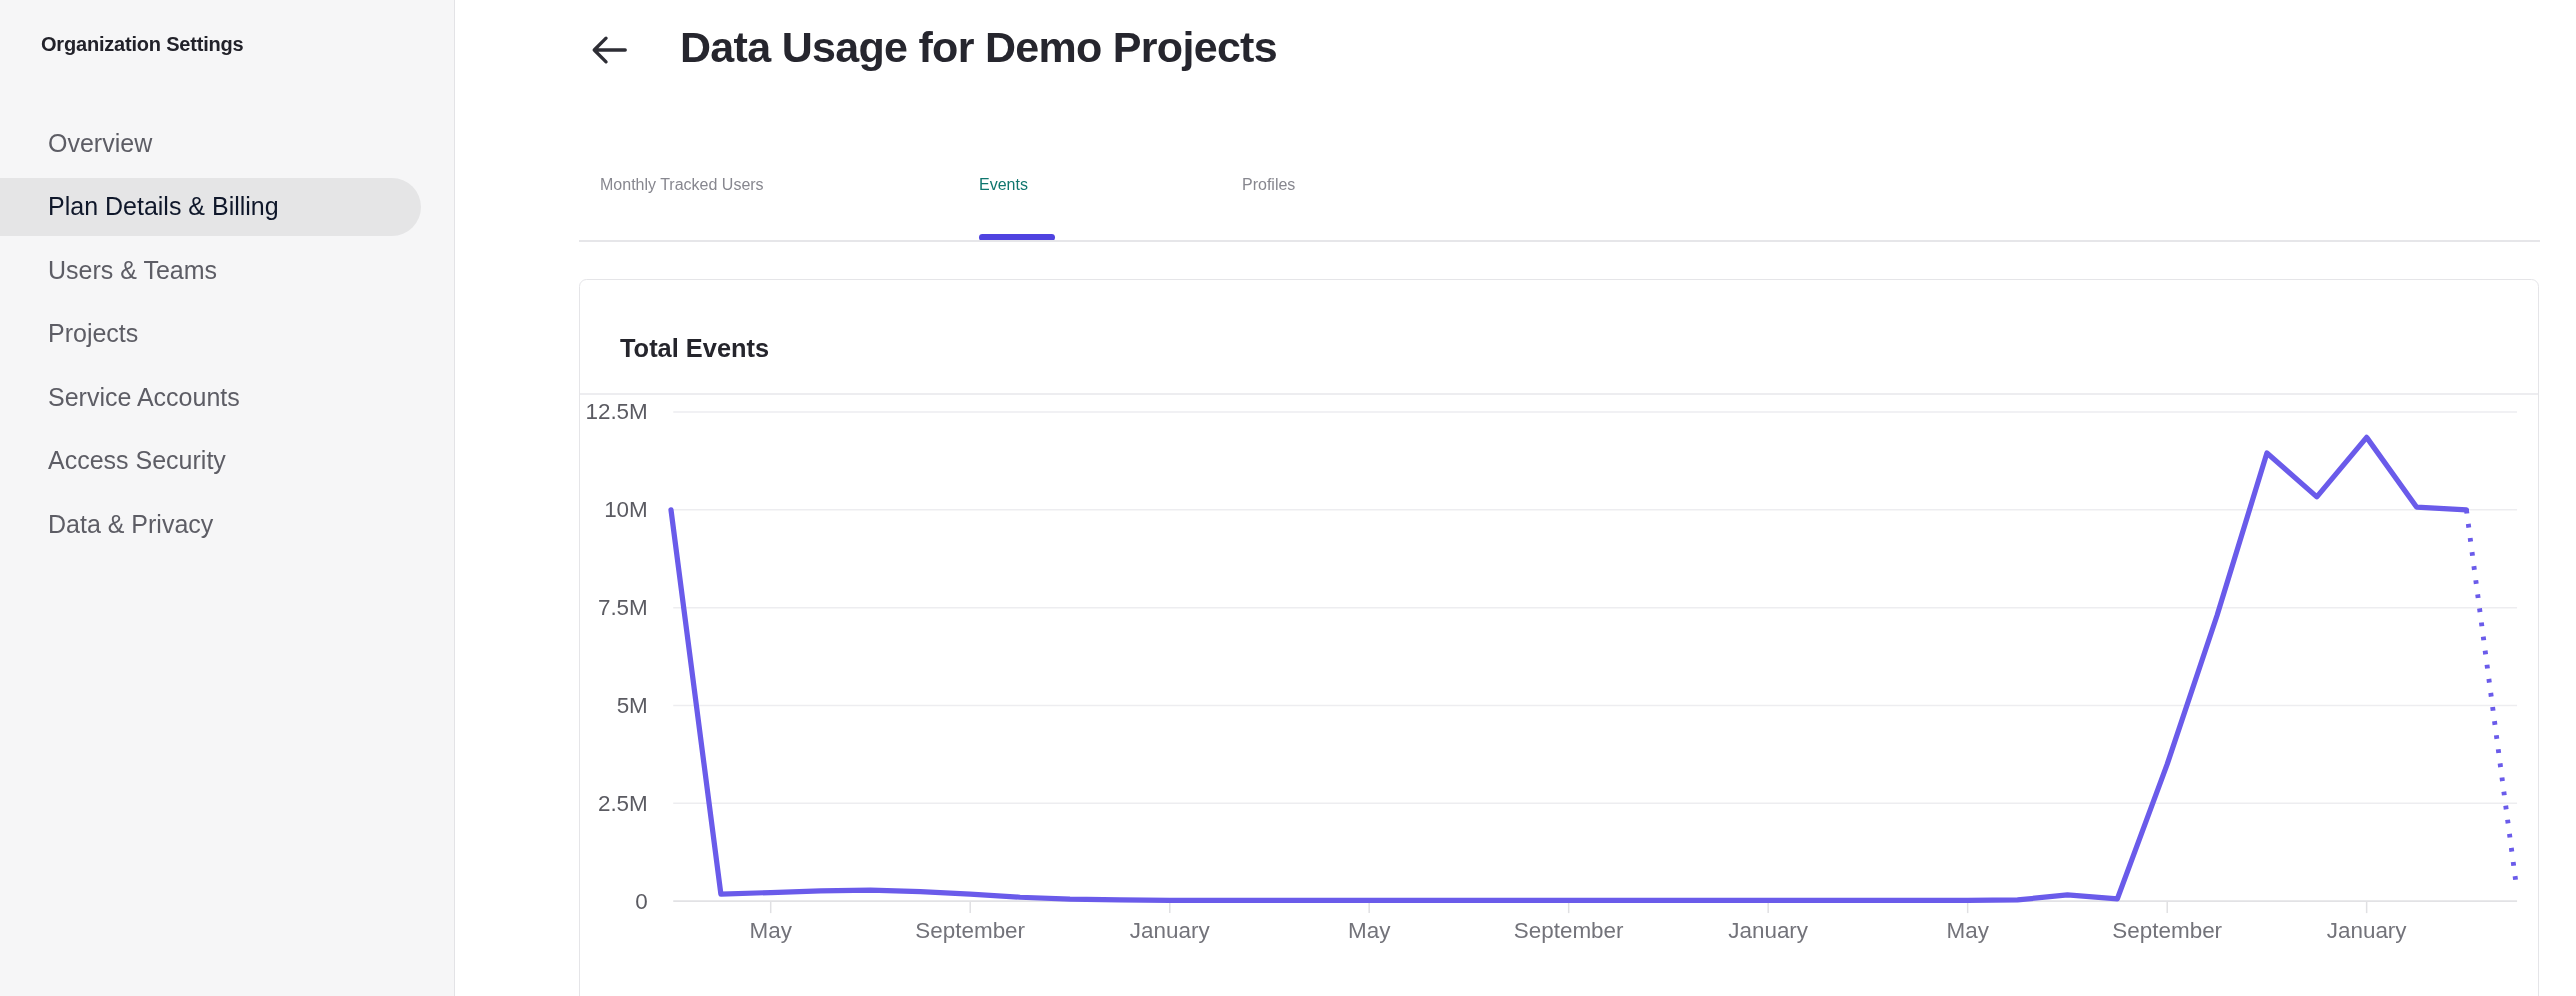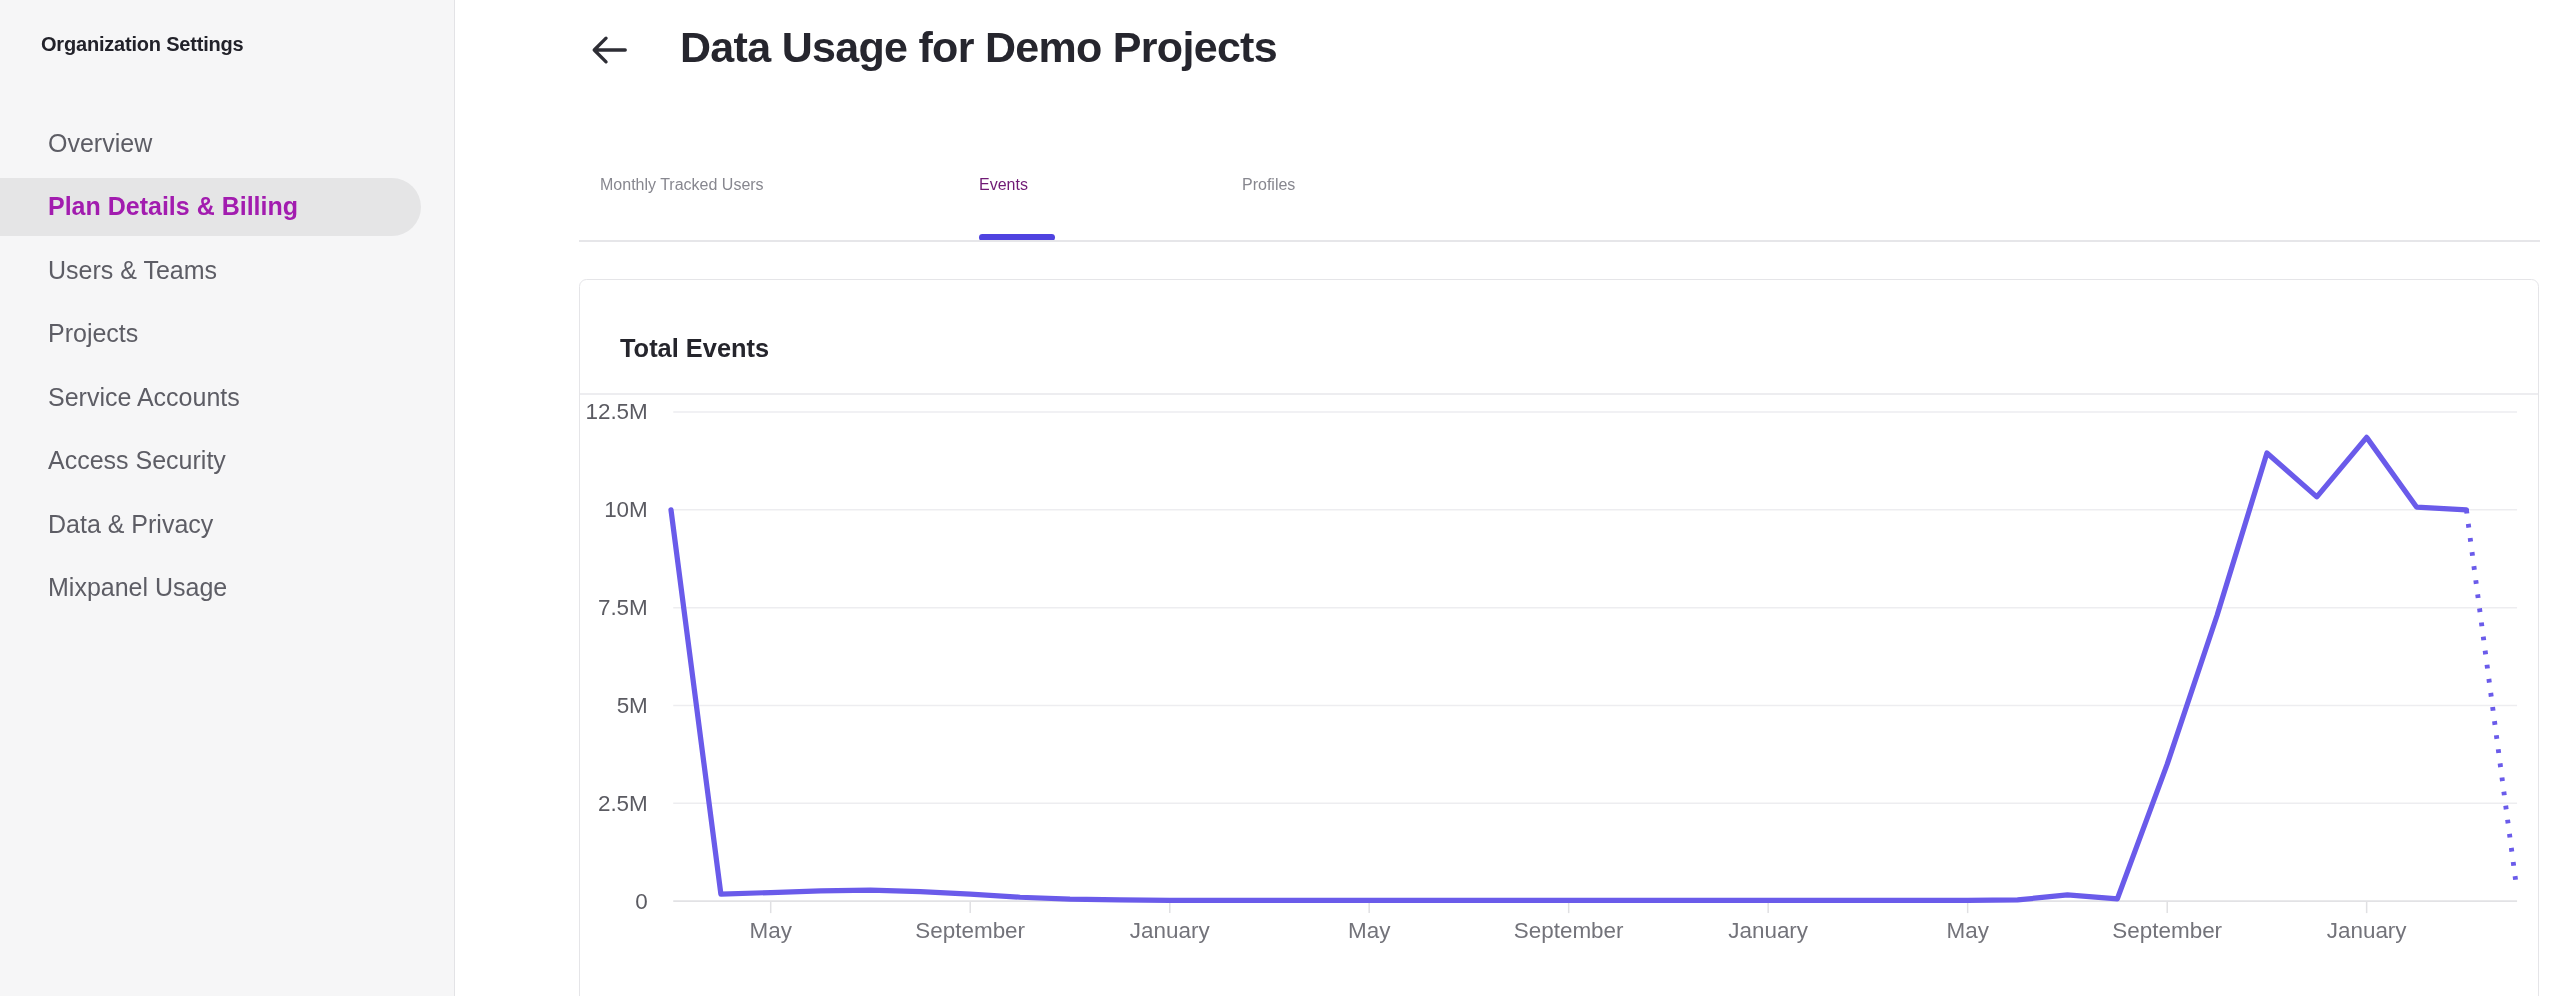--- a/index.html
+++ b/index.html
@@ -10,31 +10,31 @@
   
   .sidebar { position:absolute; left:0; top:0; width:455px; height:997px;
              background:#f6f6f7; border-right:1.5px solid #e3e3e6; }
   .sidebar-title { position:absolute; left:41px; top:33px; font-size:20px; font-weight:700;
                    color:#22222a; letter-spacing:-0.2px; white-space:nowrap; }
   .nav { position:absolute; left:0; top:114px; right:0; }
   .nav-item { height:58px; margin-bottom:5.5px; padding-left:48px; display:flex;
               align-items:center; font-size:25px; color:#5d5d65; cursor:pointer;
               white-space:nowrap; }
   .nav-item.active { background:#e5e5e6; width:421px; border-radius:0 29px 29px 0;
-                     color:#a21caf; font-weight:700; }
+                     color:#0f172a; font-weight:400; }
 
   
   .back-btn { position:absolute; left:588px; top:33px; width:42px; height:34px; cursor:pointer; }
   .page-title { position:absolute; left:680px; top:25.4px; font-size:43px; line-height:45px;
                 font-weight:700; color:#26262e; letter-spacing:-0.7px; white-space:nowrap; }
 
   
   .tab { position:absolute; top:176px; height:30px; font-size:16px; font-weight:500;
          color:#87878f; cursor:pointer; white-space:nowrap; }
-  .tab.active { color:#701a75; }
+  .tab.active { color:#0f766e; }
   .tab-1 { left:600px; } .tab-2 { left:979px; } .tab-3 { left:1242px; }
   .tab-underline { position:absolute; left:979px; top:234px; width:76px; height:6.7px;
                    border-radius:3.4px; background:#4f43e0; }
   .tab-divider { position:absolute; left:579px; top:240px; width:1961px; height:1.5px;
                  background:#e6e6e9; }
 
   
   .card { position:absolute; left:579px; top:279px; width:1960px; height:804px;
           background:#ffffff; border:1.5px solid #e5e5e8; border-radius:7.5px; }
   .card-title { position:absolute; left:40px; top:54px; font-size:25.4px; font-weight:700;
@@ -50,21 +50,20 @@
 <aside class="sidebar">
   <div class="sidebar-title">Organization Settings</div>
   <nav class="nav">
       <div class="nav-item">Overview</div>
       <div class="nav-item active">Plan Details &amp; Billing</div>
       <div class="nav-item">Users &amp; Teams</div>
       <div class="nav-item">Projects</div>
       <div class="nav-item">Service Accounts</div>
       <div class="nav-item">Access Security</div>
       <div class="nav-item">Data &amp; Privacy</div>
-      <div class="nav-item">Mixpanel Usage</div>
     </nav>
 </aside>
 
 <svg class="back-btn" viewBox="0 0 56 46">
   <path d="M50 23 H8 M24 7 L8 23 L24 39" fill="none" stroke="#2d2d35" stroke-width="4.5" stroke-linecap="round" stroke-linejoin="round"></path>
 </svg>
 <h1 class="page-title">Data Usage for Demo Projects</h1>
 
 <div class="tab tab-1">Monthly Tracked Users</div>
 <div class="tab tab-2 active">Events</div>

